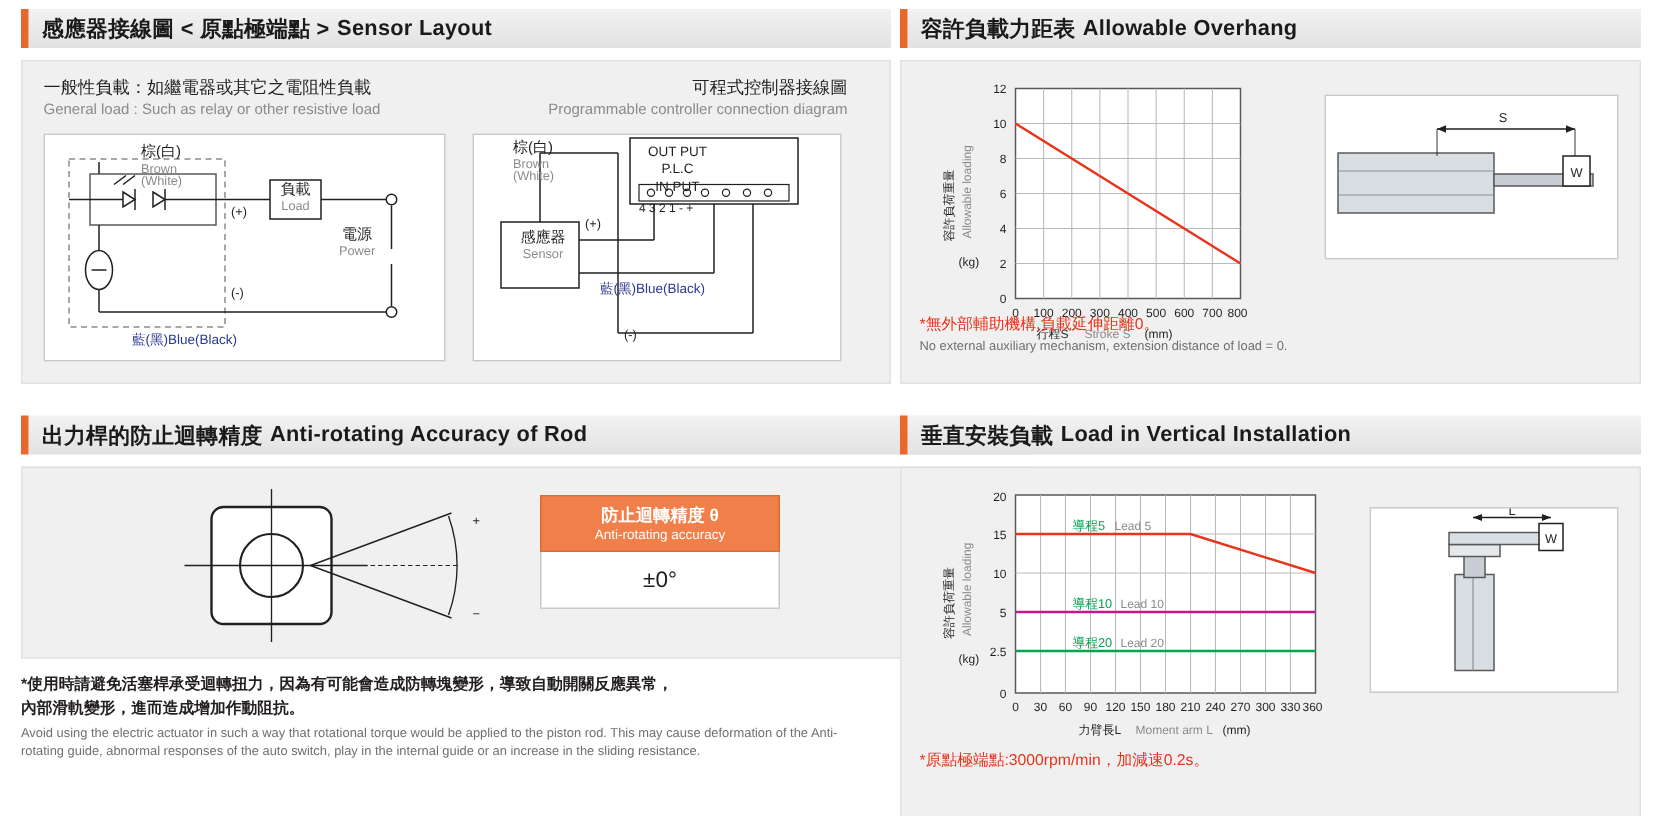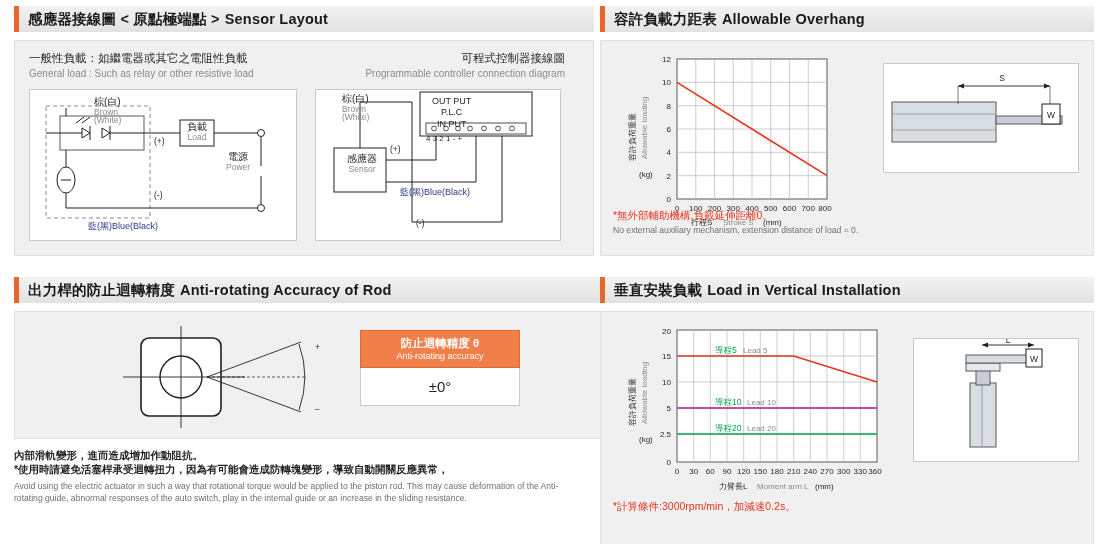--- a/index.html
+++ b/index.html
@@ -285,22 +285,22 @@
     <div style="position:absolute; left:345px; top:18px; width:160px;">
       <div style="background:#f07f4a; color:#ffffff; text-align:center; padding:5px 0 6px 0; border:1px solid #e06a33;">
         <div style="font-size:11.5px; font-weight:bold;">防止迴轉精度 θ</div>
         <div style="font-size:9px;">Anti-rotating accuracy</div>
       </div>
       <div style="background:#ffffff; border:1px solid #c9c9c9; border-top:none; text-align:center; padding:10px 0; font-size:15px;">±0°</div>
     </div>
   </div>
 
   <div style="margin-top:10px; width:560px;">
+    <div class="note-cn" style="font-weight:bold;">*使用時請避免活塞桿承受迴轉扭力，因為有可能會造成防轉塊變形，導致自動開關反應異常，</div>
     <div class="note-cn" style="font-weight:bold; margin-top:2px;">內部滑軌變形，進而造成增加作動阻抗。</div>
-    <div class="note-cn" style="font-weight:bold;">*使用時請避免活塞桿承受迴轉扭力，因為有可能會造成防轉塊變形，導致自動開關反應異常，</div>
     <div class="note-en" style="margin-top:4px;">Avoid using the electric actuator in such a way that rotational torque would be applied to the piston rod. This may cause deformation of the Anti-rotating guide, abnormal responses of the auto switch, play in the internal guide or an increase in the sliding resistance.</div>
   </div>
 </div>
 
 <div class="panel" style="left:600px; top:277px; width:494px;">
   <div class="sec-head">
     <span>垂直安裝負載</span>
     <span class="en">Load in Vertical Installation</span>
   </div>
 
@@ -389,16 +389,16 @@
 
         <line x1="68" y1="6" x2="120" y2="6" stroke="#231f20" stroke-width="0.9"></line>
         <polygon points="68,6 74,3.6 74,8.4" fill="#231f20"></polygon>
         <polygon points="120,6 114,3.6 114,8.4" fill="#231f20"></polygon>
         <text class="lbl" x="94" y="4" text-anchor="middle" font-size="9">L</text>
         <text class="lbl" x="120" y="23" text-anchor="middle" font-size="9">W</text>
       </svg>
     </div>
 
     <div style="position:absolute; left:12px; top:188px; width:470px;">
-      <div class="note-cn red">*計算條件:3000rpm/min，加減速0.2s。</div>
+      <div class="note-cn red">*原點極端點:3000rpm/min，加減速0.2s。</div>
     </div>
   </div>
 </div>
 
 </body></html>

